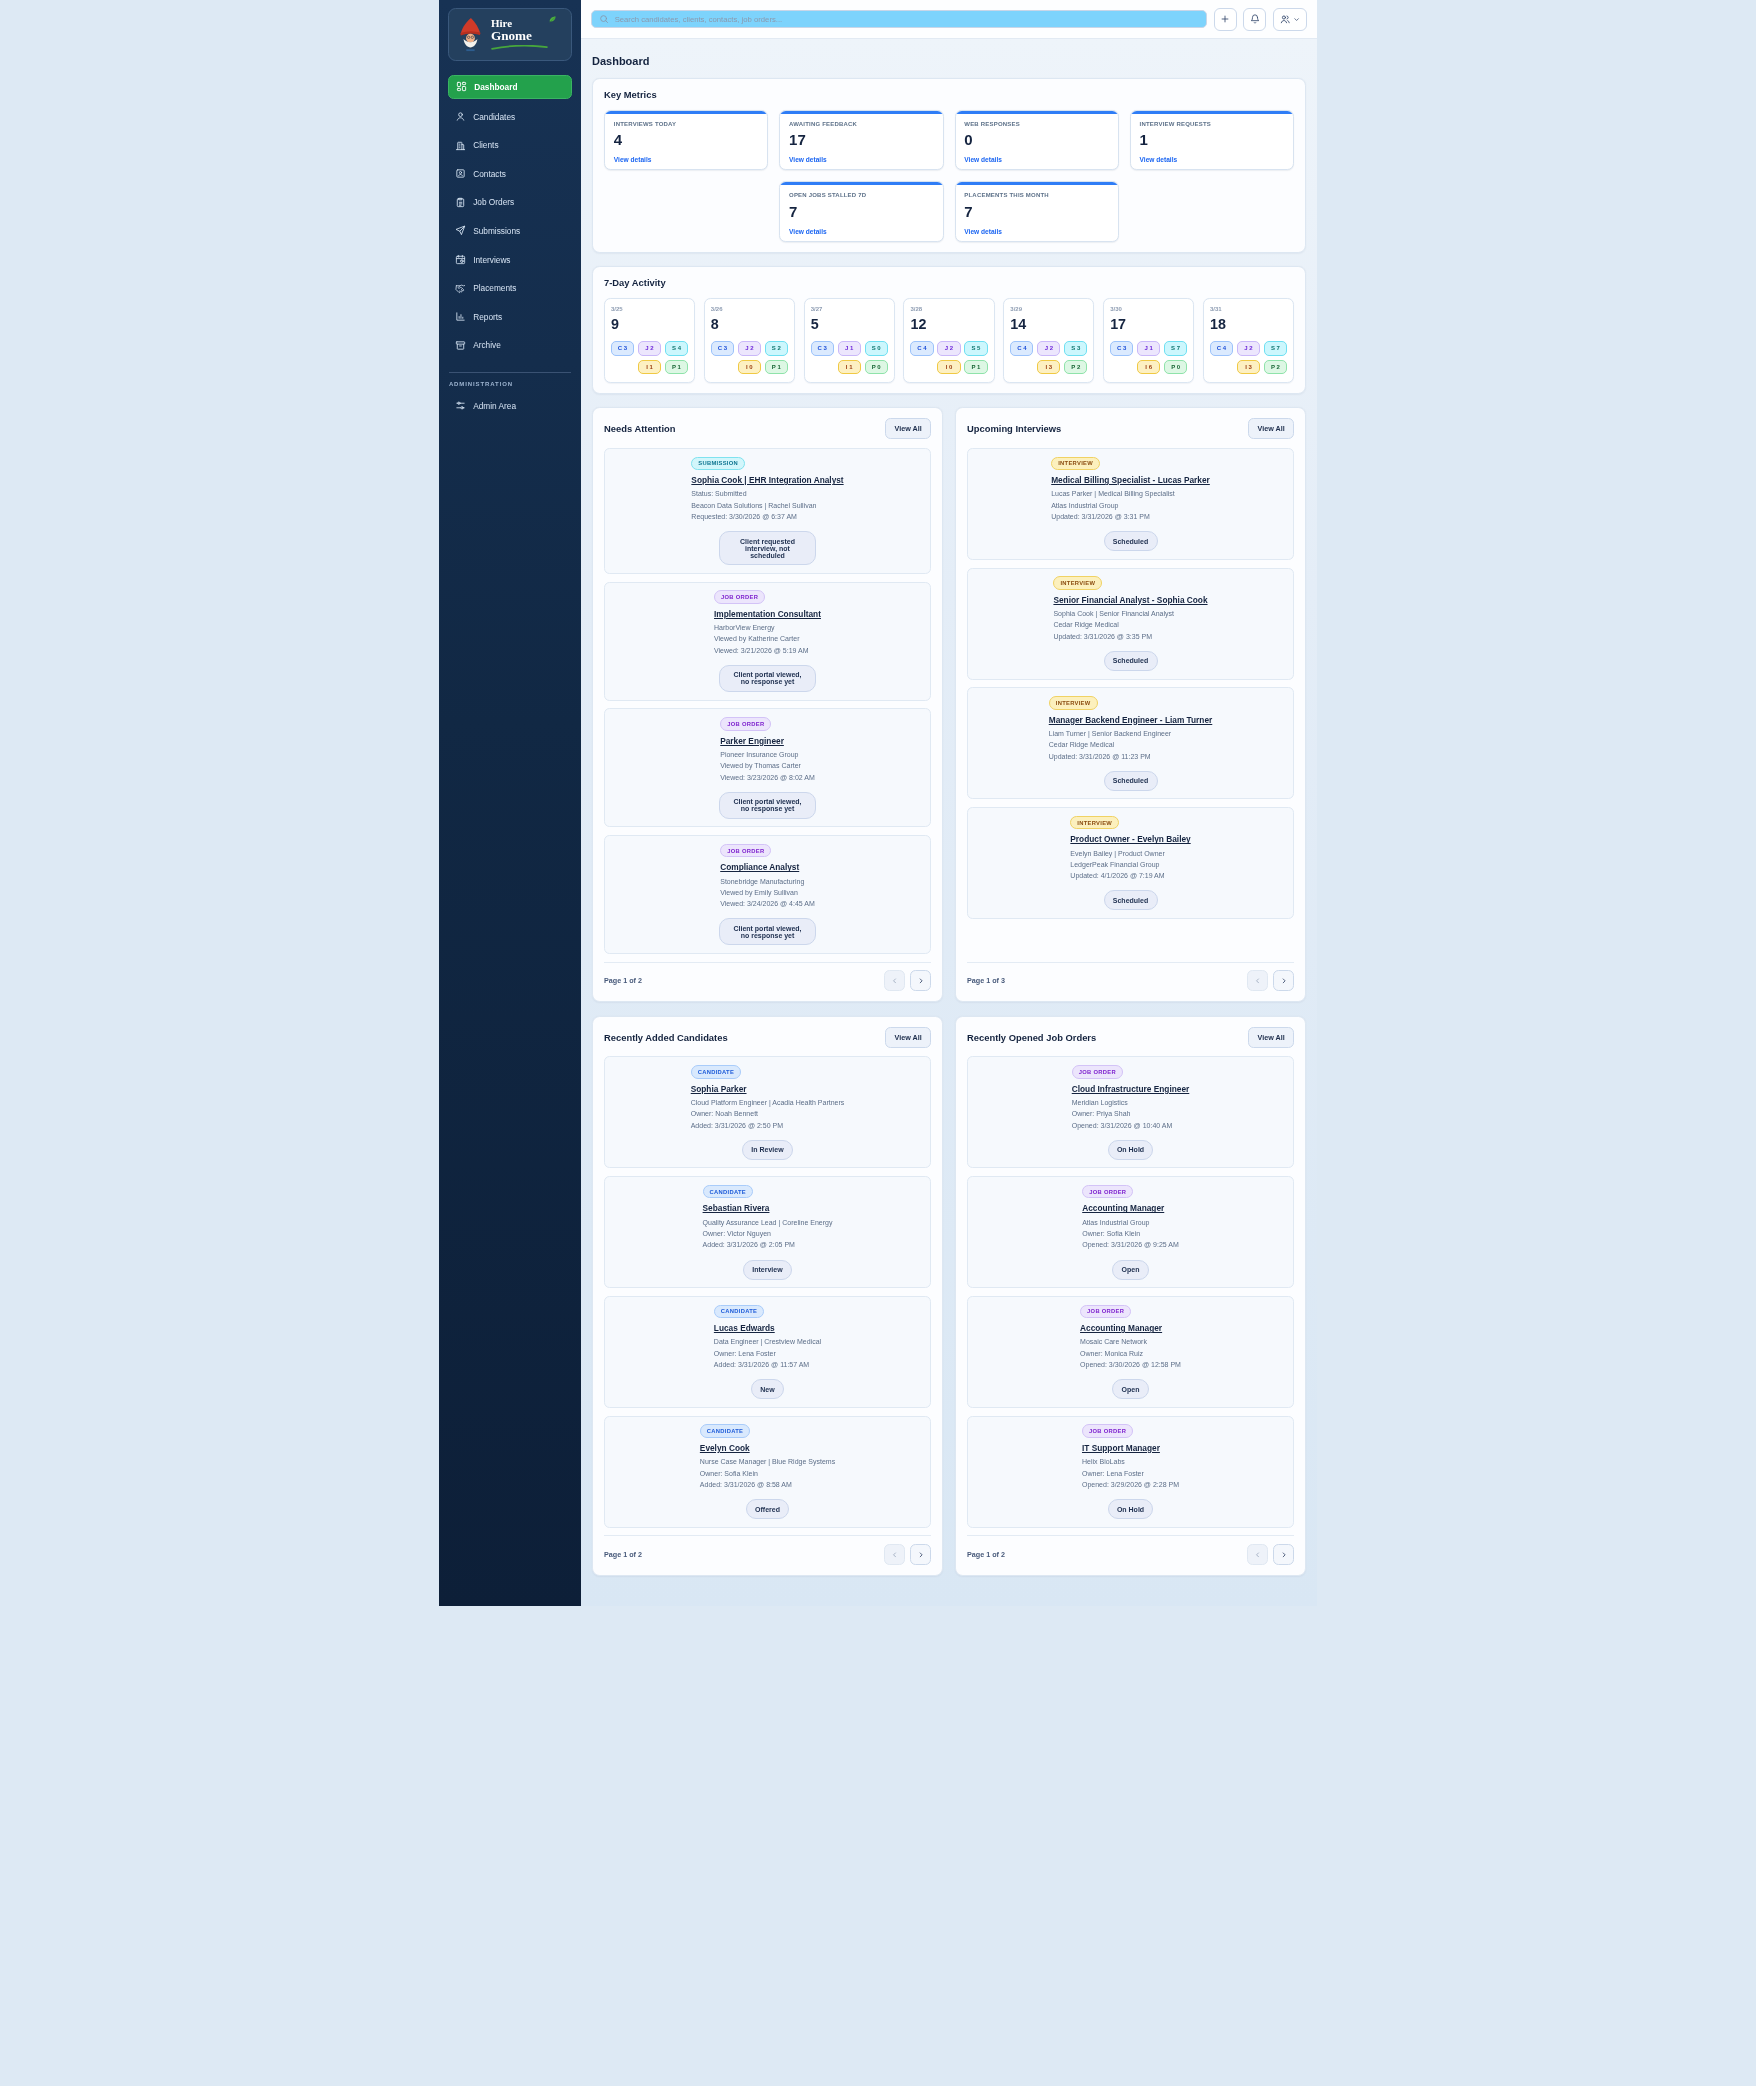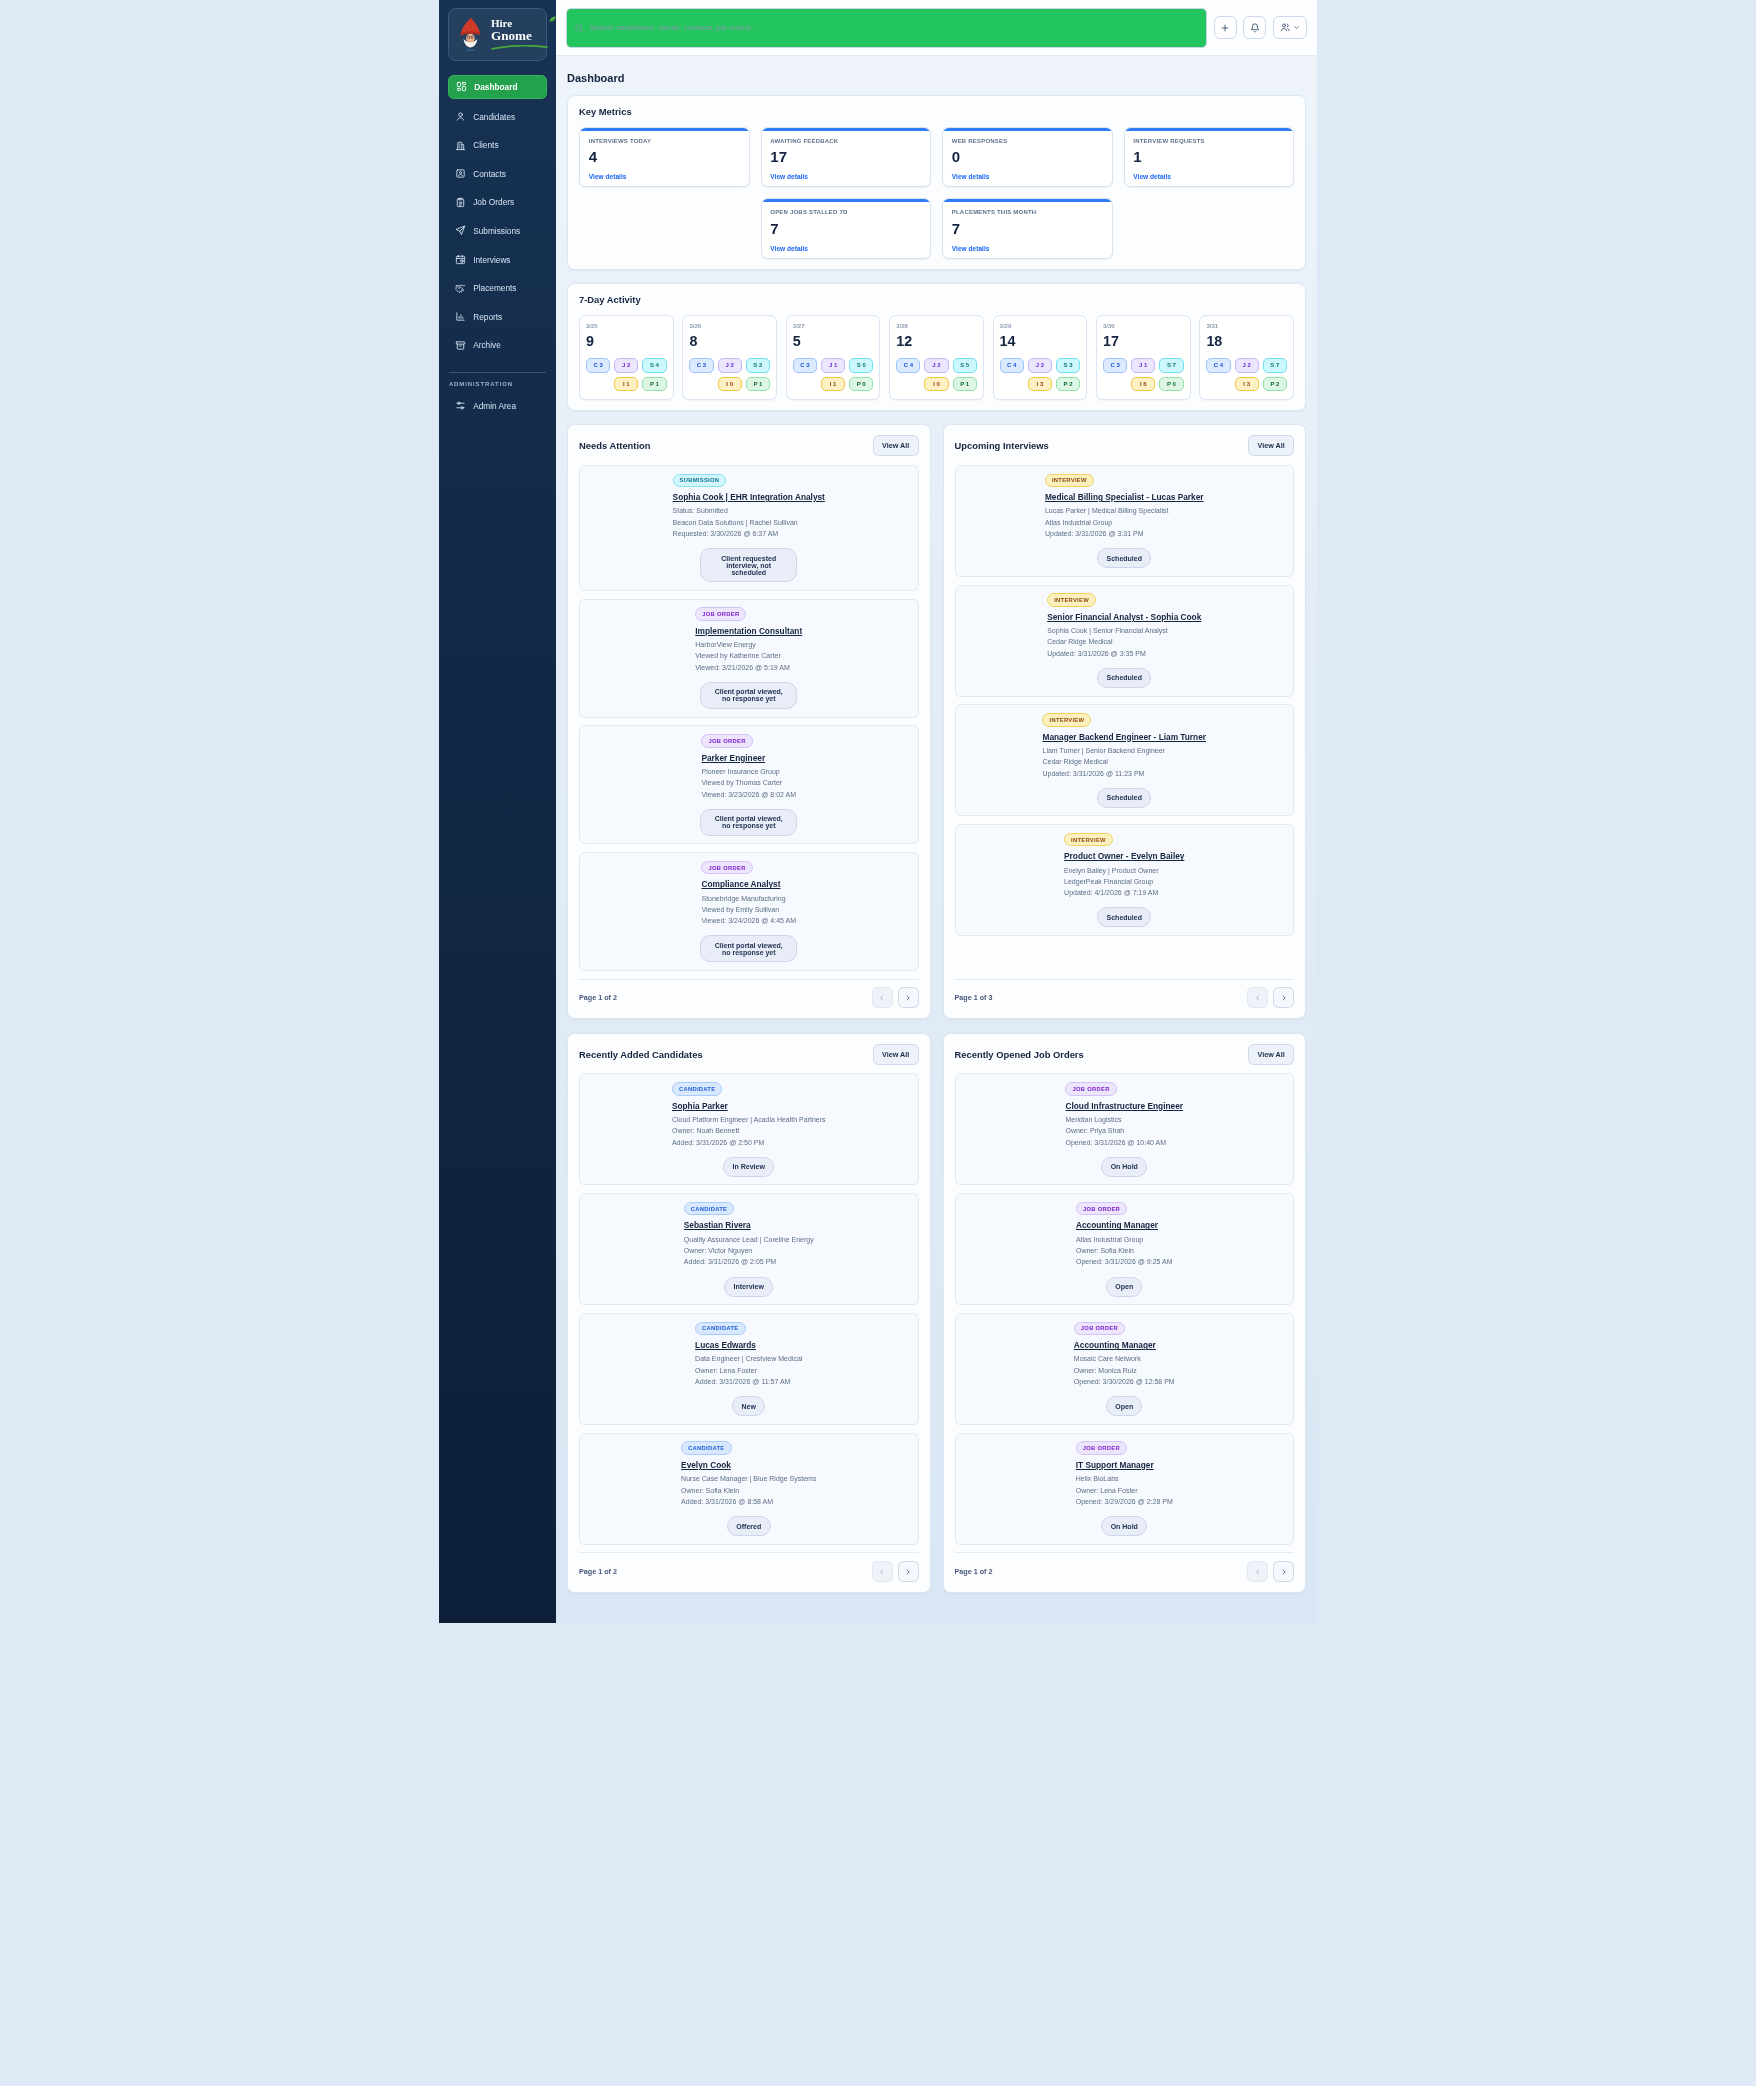--- a/index.html
+++ b/index.html
@@ -6,21 +6,21 @@
   html,body { background:#dde9f4; }
   body {
     width:878px; min-height:1043px; margin:0 auto;
     font-family:"Liberation Sans","DejaVu Sans",sans-serif;
     display:flex; align-items:stretch; color:#152440;
   }
   svg { display:block; }
 
   
   .sidebar {
-    width:117px; flex-shrink:0;
+    width:142px; flex-shrink:0;
     background:linear-gradient(180deg,#17325474 , #112844 35%, #0d1f38 100%), #112844;
     background:linear-gradient(180deg,#173254 0%, #112844 45%, #0d1f38 100%);
     padding:7.7px 8.8px 13.2px; display:flex; flex-direction:column;
   }
   .logo-card {
     background:#24405e; border:0.6px solid #3a587c; border-radius:7.7px;
     padding:5.5px 6.6px; display:flex; align-items:center; gap:5.5px; margin-bottom:14.3px;
     min-height:53px;
   }
   .logo-text { font-family:"Liberation Serif","DejaVu Serif",serif; font-weight:700; color:#fff; line-height:1.02; position:relative; }
@@ -40,22 +40,22 @@
   .sidebar-divider { height:0.6px; background:#3a5273; margin:8.8px 1.1px 8.8px; }
   .section-label { color:#9db4d0; font-size:6px; font-weight:700; letter-spacing:0.9px; margin:0 1.1px 7.7px; }
 
   
   .main { flex:1; display:flex; flex-direction:column; min-width:0; }
   .topbar {
     background:#fdfeff; border-bottom:0.6px solid #e2eaf3;
     padding:7.7px 10px; display:flex; align-items:center; gap:6.6px;
   }
   .search-box {
-    flex:1; display:flex; align-items:center; gap:5.5px; height:40px;
-    border:0.6px solid #c9d6e8; border-radius:5px; background:#22c55e; padding:0 7.2px; color:#8795aa;
+    flex:1; display:flex; align-items:center; gap:5.5px; height:18px;
+    border:0.6px solid #c9d6e8; border-radius:5px; background:#7dd3fc; padding:0 7.2px; color:#8795aa;
   }
   .search-box input {
     border:none; outline:none; flex:1; font-size:7.7px; color:#22324e; background:transparent;
     font-family:inherit;
   }
   .search-box input::placeholder { color:#8b99ae; }
   .icon-btn {
     height:23px; min-width:23px; border:0.6px solid #ccd9eb; border-radius:6px; background:#fff;
     display:flex; align-items:center; justify-content:center; gap:3.3px; padding:0 5.5px;
     color:#32476b; cursor:pointer;

